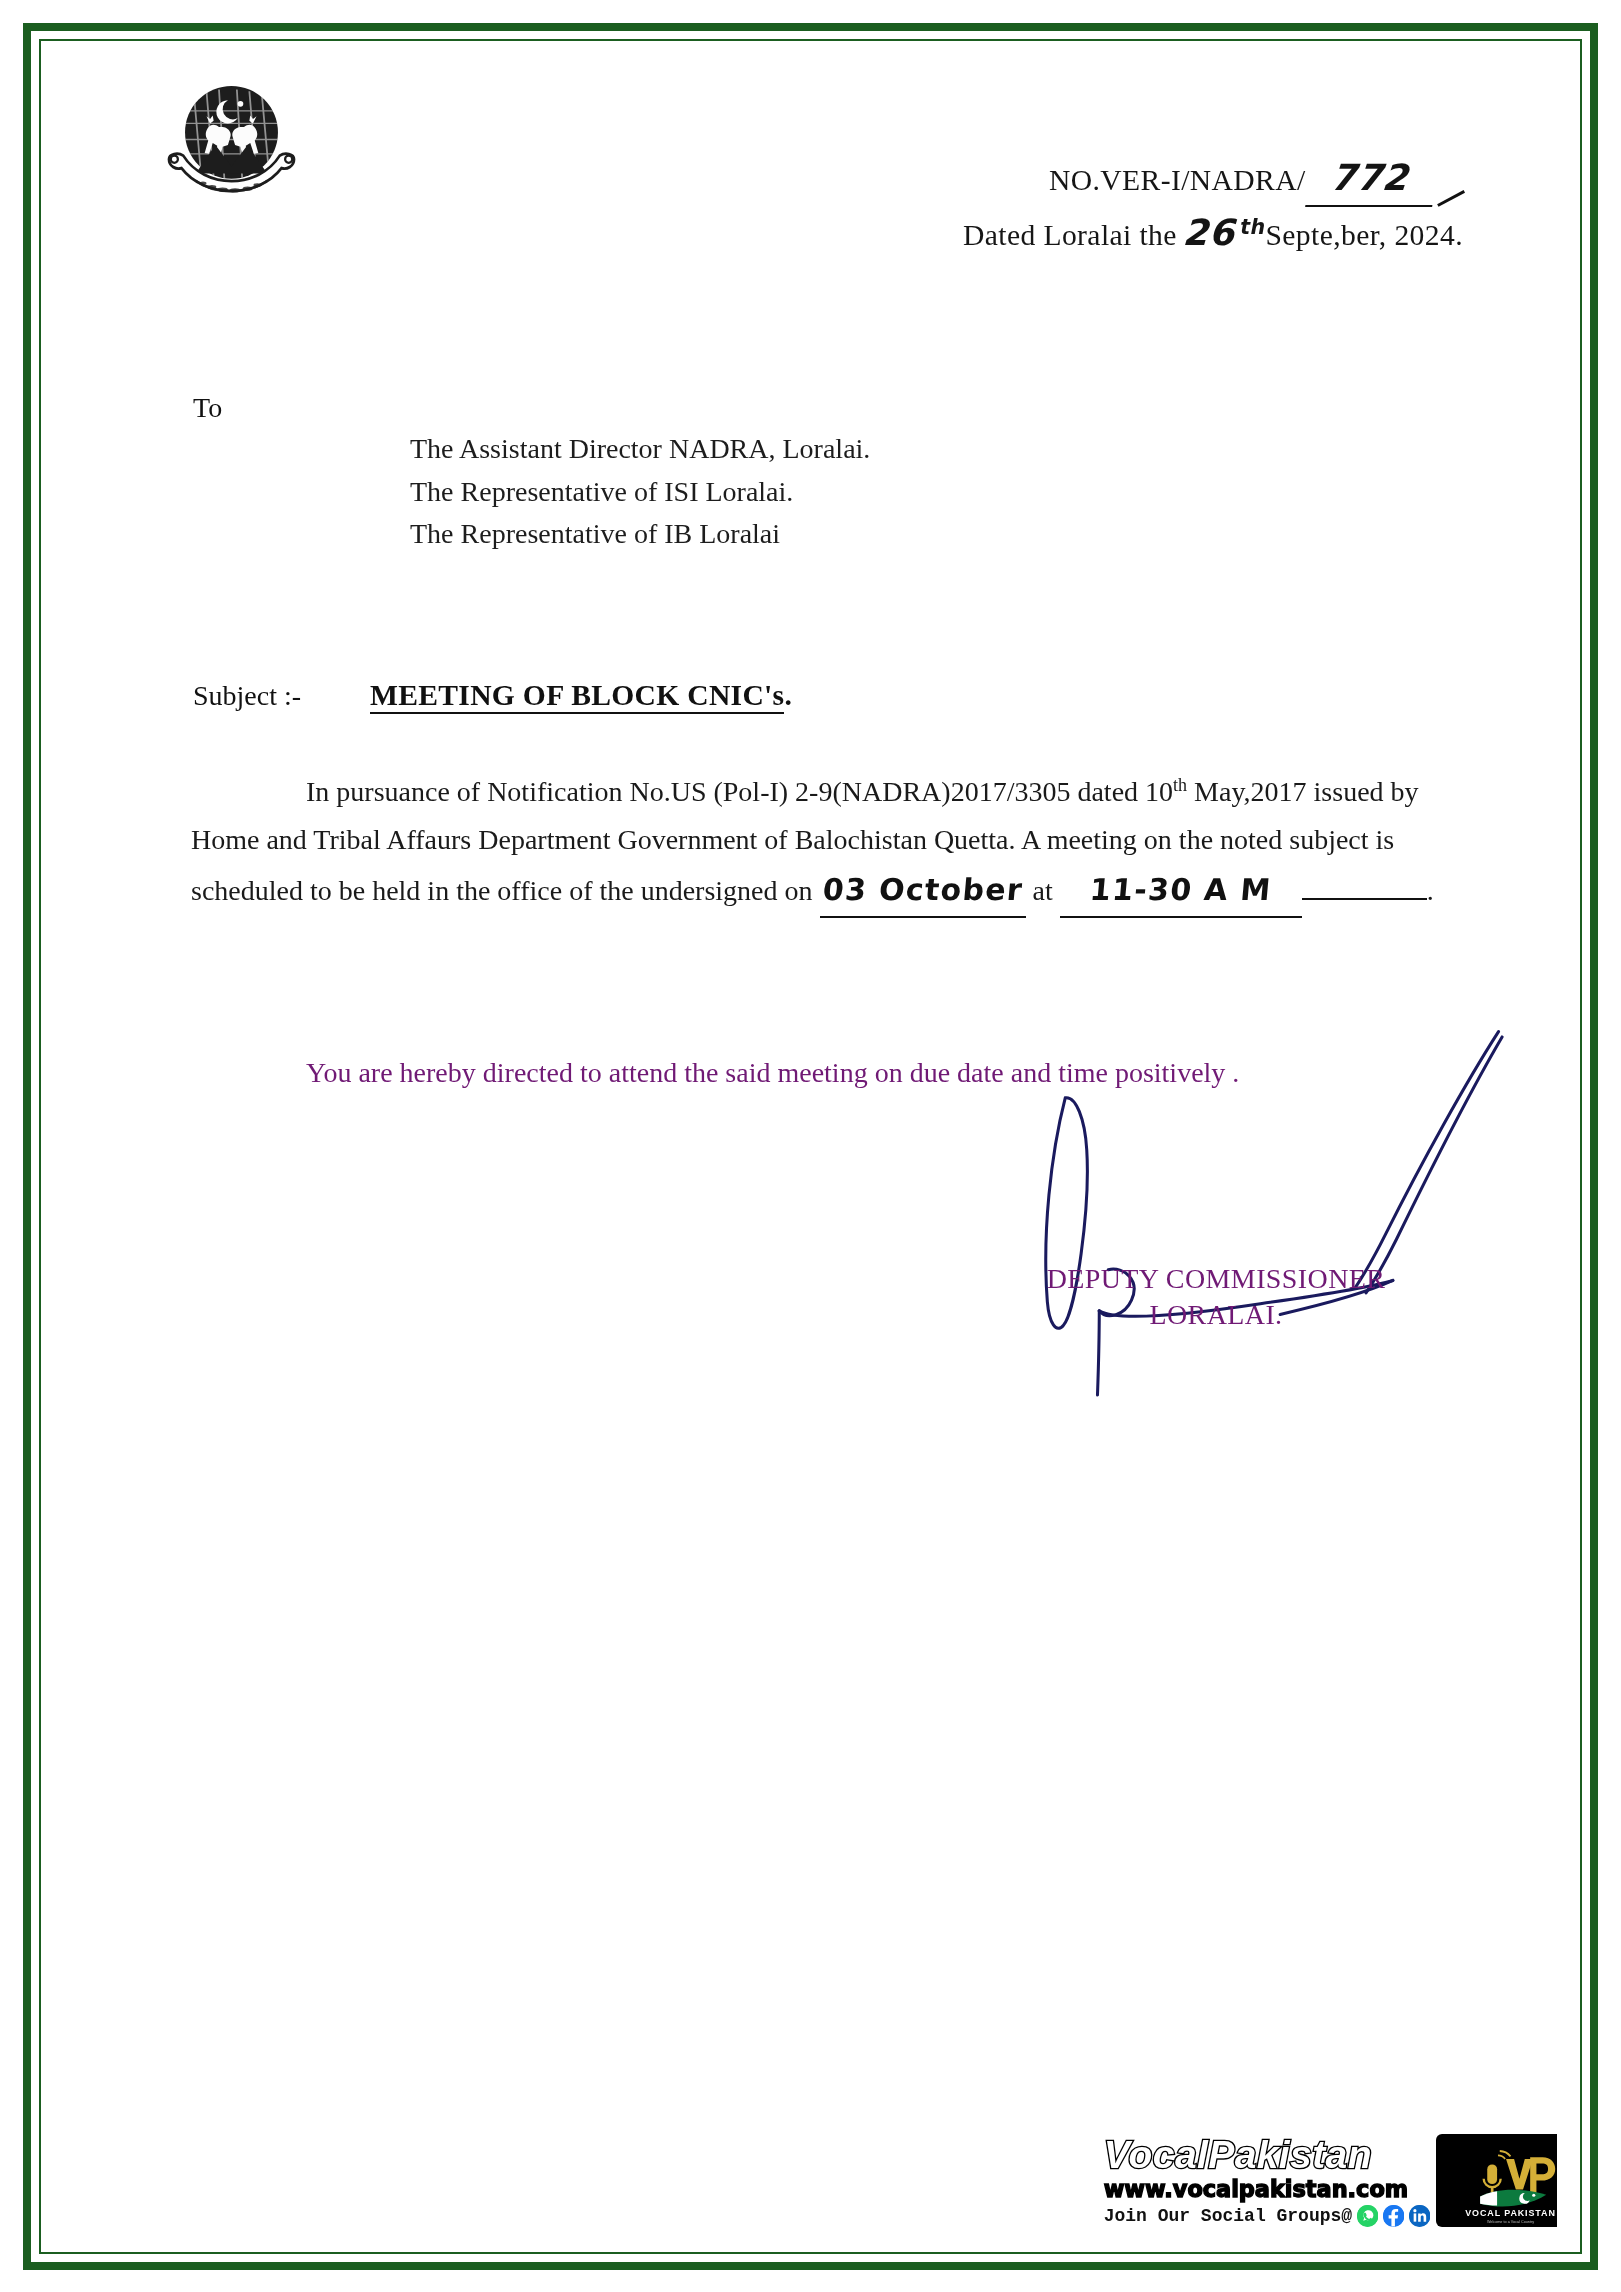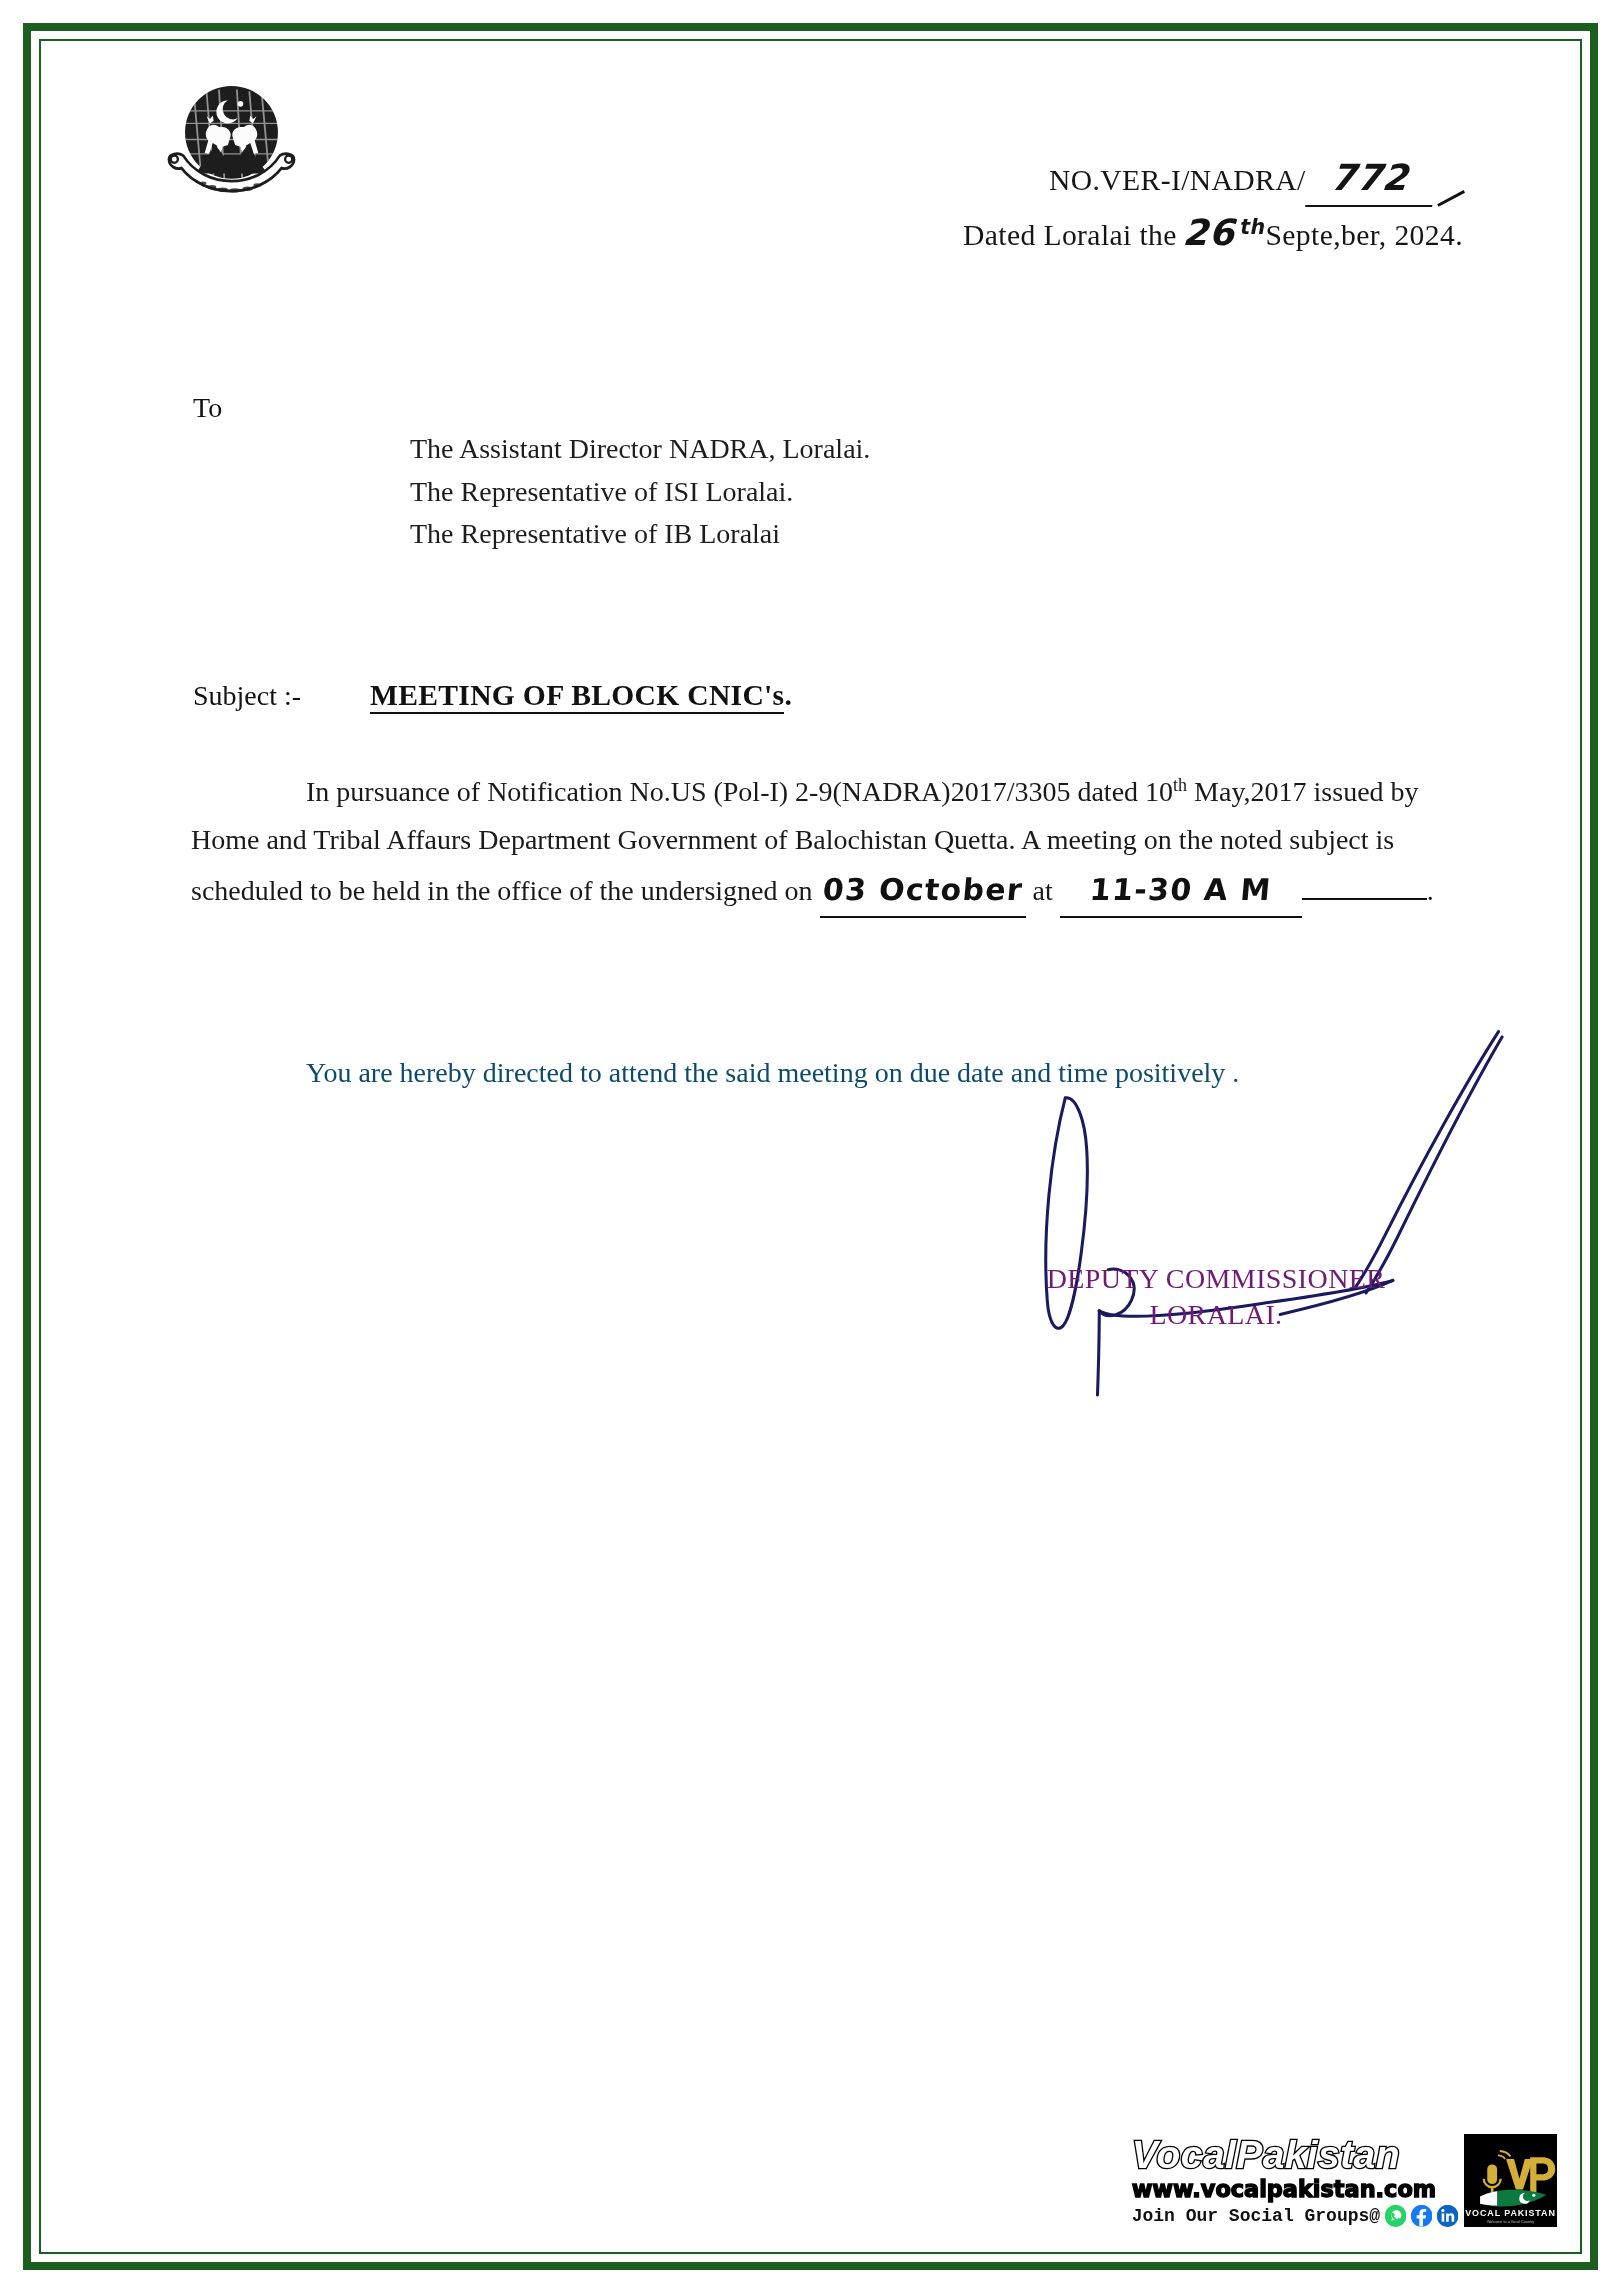--- a/index.html
+++ b/index.html
@@ -201,21 +201,21 @@
     color: #111;
   }
 
   .para2 {
     position: absolute;
     left: 139px;
     top: 969px;
     width: 1272px;
     font-size: 28px;
     line-height: 1.72;
-    color: #0c4a6e;
+    color: #701a75;
   }
 
   
   .sign-area {
     position: absolute;
     left: 913px;
     top: 967px;
     width: 555px;
     height: 394px;
   }
@@ -285,23 +285,24 @@
   }
   .soc {
     width: 21.5px; height: 21.5px;
     border-radius: 50%;
     display: inline-block;
   }
   .wm-logo {
     width: 93px;
     height: 93px;
     background: #000000;
-    border-radius: 12px;
+    border-radius: 6px;
     position: relative;
     flex: none;
+    padding-left: 28px;
   }
 </style>
 </head>
 <body>
 
 <div class="page">
 
   <div class="frame-outer"></div>
   <div class="frame-inner"></div>
 

